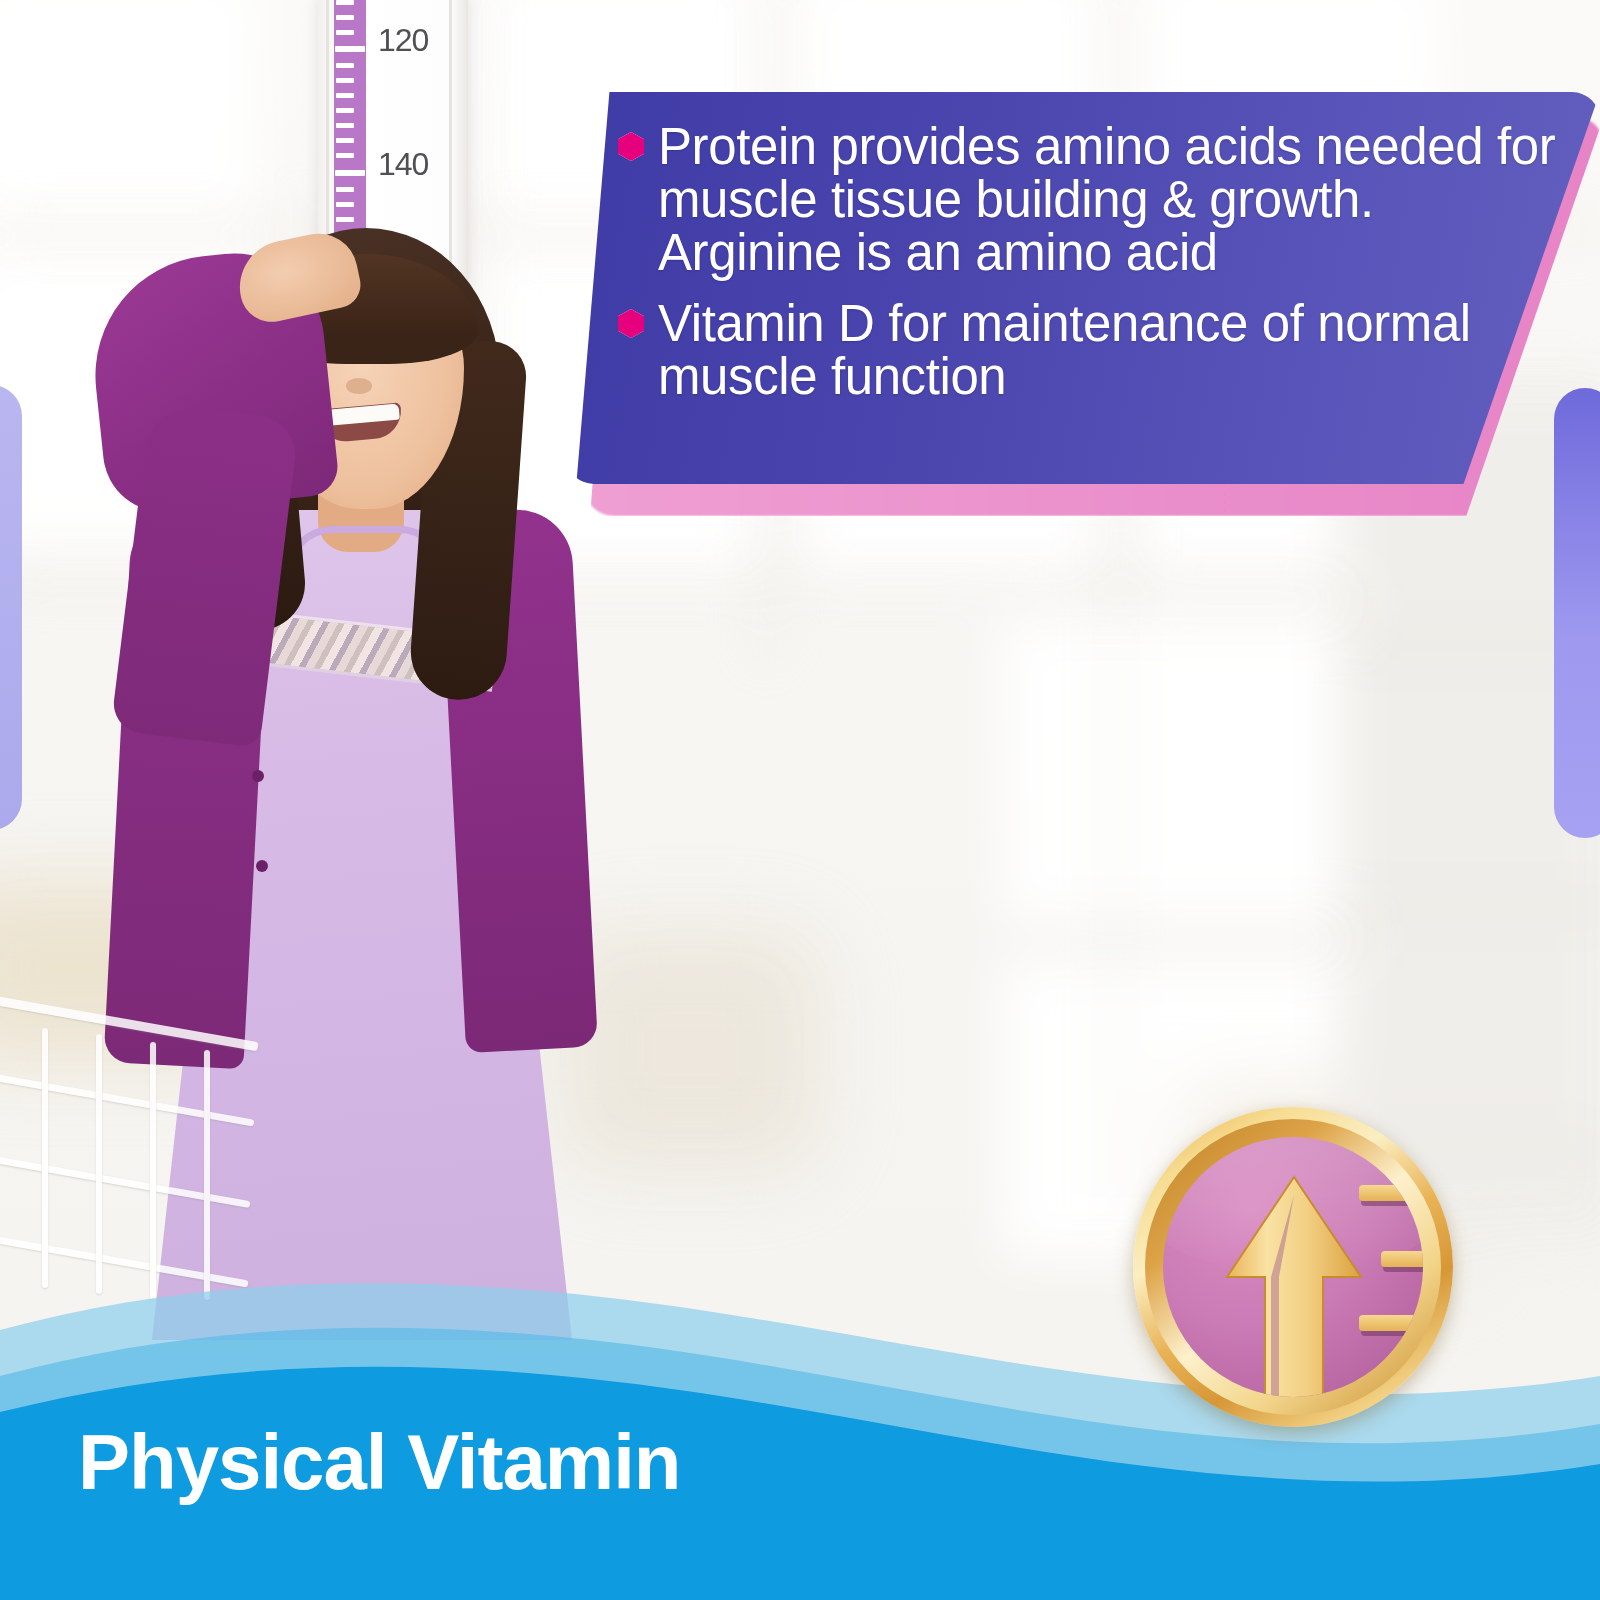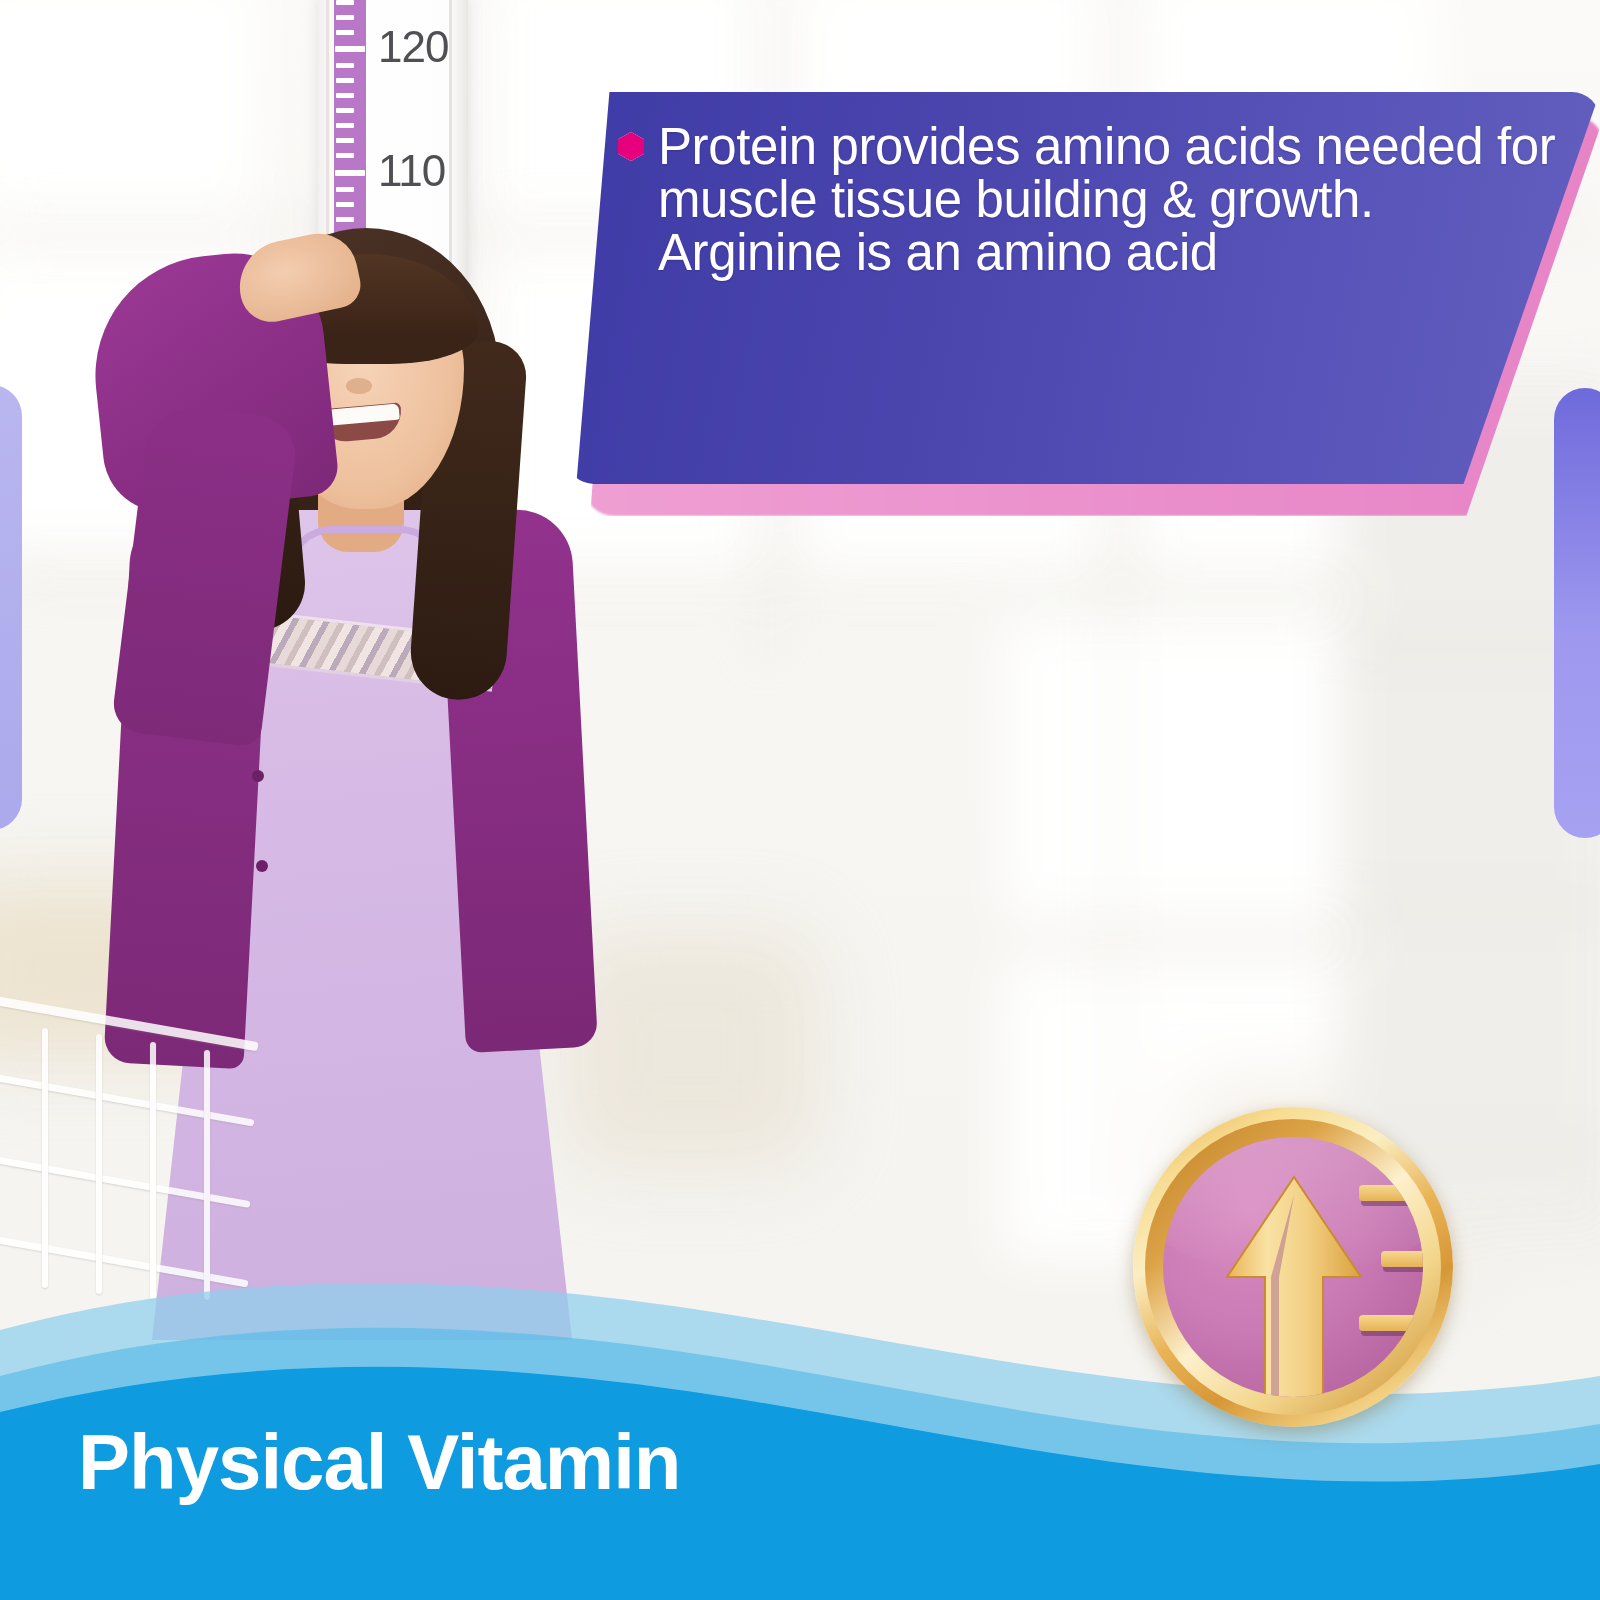--- a/index.html
+++ b/index.html
@@ -48,21 +48,21 @@
     position:absolute; left:16px; top:0; width:32px; height:100%;
     background:#b977c8;
   }
   #ruler .tick{
     position:absolute; left:18px; height:5px; background:#ffffff; border-radius:1px;
   }
   #ruler .tick.minor{ width:18px; }
   #ruler .tick.major{ width:30px; left:17px; height:6px; }
   #ruler .num{
     position:absolute; left:60px;
-    color:#4f4f54; font-size:44px; font-weight:400; letter-spacing:-1px;
+    color:#4f4f54; font-size:32px; font-weight:400; letter-spacing:-1px;
     font-family:"Liberation Sans",sans-serif;
   }
   #ruler .edge{
     position:absolute; top:0; height:100%; width:3px; background:#e6e3df;
   }
 
   
   #girl{ position:absolute; left:0; top:210px; width:660px; height:1120px; }
 
   .g-hair-back{
@@ -334,21 +334,21 @@
     <div class="tick minor" style="top:144px;"></div>
     <div class="tick minor" style="top:159px;"></div>
     <div class="tick major" style="top:176px;"></div>
     <div class="tick minor" style="top:193px;"></div>
     <div class="tick minor" style="top:208px;"></div>
     <div class="tick minor" style="top:223px;"></div>
     <div class="tick minor" style="top:238px;"></div>
     <div class="tick minor" style="top:253px;"></div>
     <div class="tick minor" style="top:268px;"></div>
     <div class="num" style="top:28px;">120</div>
-    <div class="num" style="top:152px;">110</div>
+    <div class="num" style="top:152px;">140</div>
   </div>
 
   <div id="girl">
     <div class="g-hair-back"></div>
     <div class="g-body"></div>
     <div class="g-neck"></div>
     <div class="g-cardi-l"></div>
     <div class="g-cardi-r"></div>
     <div class="g-btn" style="left:250px; top:470px;"></div>
     <div class="g-btn" style="left:252px; top:560px;"></div>
@@ -388,20 +388,24 @@
   <div id="accent-right"></div>
 
   <div id="card-wrap">
     <div id="card-shadow"></div>
     <div id="card">
       <ul class="bullets">
         <li class="bullet">
           <span class="hexmark"></span>
           <span class="btext">Protein provides amino acids needed for muscle tissue building &amp; growth. Arginine is an amino acid</span>
         </li>
+        <li class="bullet">
+          <span class="hexmark"></span>
+          <span class="btext">Vitamin D for maintenance of normal muscle function</span>
+        </li>
       </ul>
     </div>
   </div>
 
   <div id="wave">
     <svg viewBox="0 0 1600 420" preserveAspectRatio="none" aria-hidden="true">
       <path d="M0,150 C200,96 420,88 700,130 C980,172 1260,250 1600,196 L1600,420 L0,420 Z" fill="#8FCEEC" opacity="0.72"></path>
       <path d="M0,196 C210,140 430,132 710,176 C990,220 1270,300 1600,244 L1600,420 L0,420 Z" fill="#5FBDE8" opacity="0.72"></path>
       <path d="M0,232 C220,178 440,172 720,216 C1000,260 1280,336 1600,284 L1600,420 L0,420 Z" fill="#0F9BE0"></path>
     </svg>

